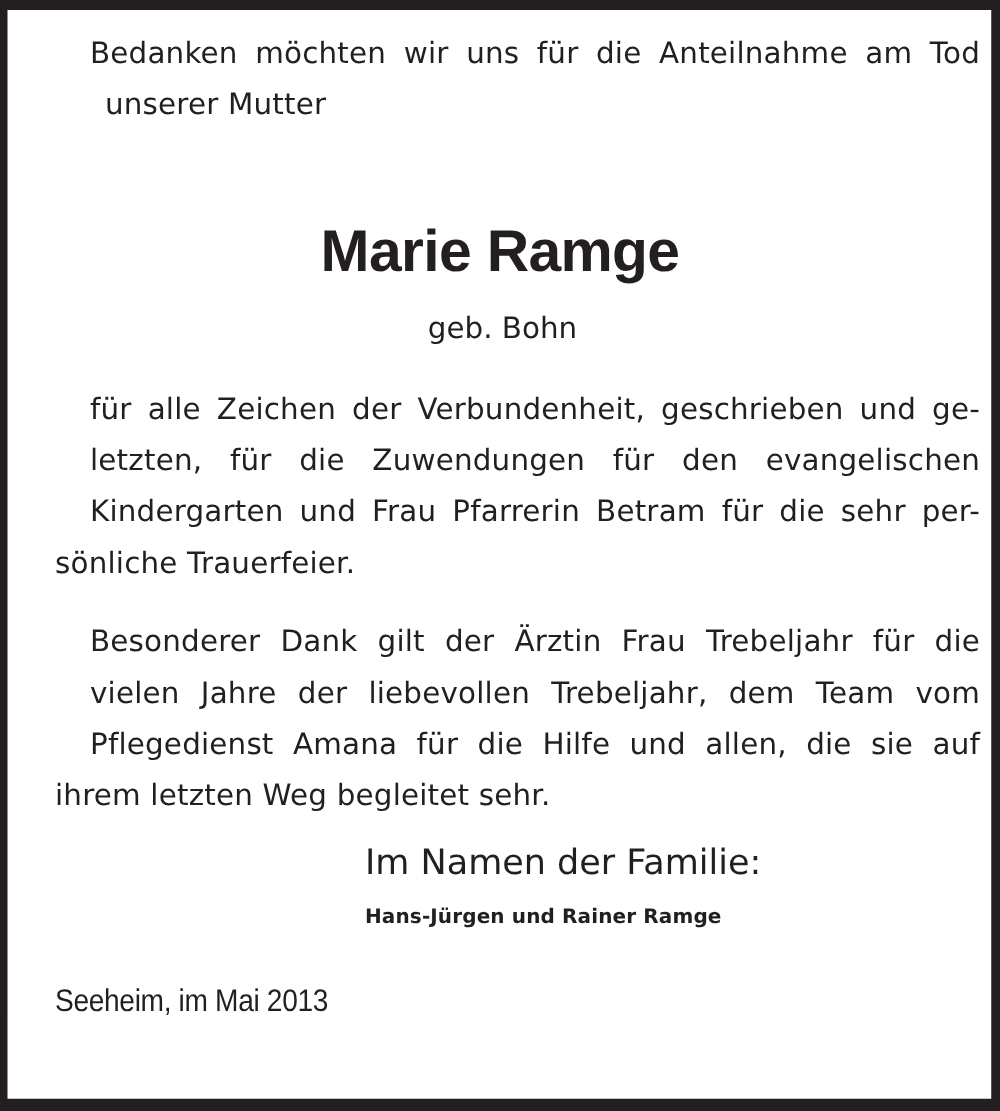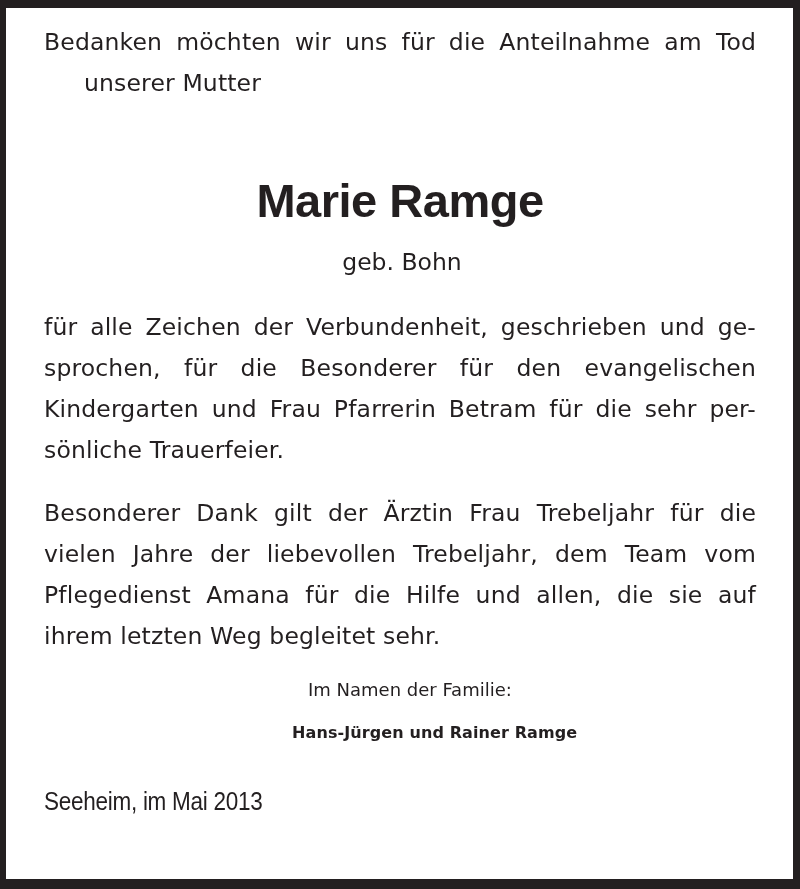--- a/index.html
+++ b/index.html
@@ -18,52 +18,52 @@
     white-space: nowrap;
     margin: 0;
   }
   .body-line {
     font-size: 23.5px;
     letter-spacing: 0.15px;
     left: 44px;
     width: 712px;
     line-height: 41px;
   }
-  .just { text-align: justify; text-align-last: justify; }
+  .just { text-align: justify; text-align-last: justify; margin-left: 28px; }
   .heading {
     left: 0; width: 800px; text-align: center;
     font-family: "Liberation Sans", sans-serif;
     font-weight: bold; font-size: 47px; letter-spacing: -0.5px;
     line-height: 70px;
   }
   .sub {
     left: 0; width: 800px; text-align: center;
     font-size: 23.5px; line-height: 41px; padding-left: 2px;
   }
-  .sign-label { left: 308px; font-size: 18px; line-height: 41px; }
+  .sign-label { left: 292px; font-size: 28px; line-height: 41px; }
   .sign-names { left: 292px; font-size: 16px; line-height: 41px; font-weight: bold; letter-spacing: 0.1px; }
   .place {
     left: 44px; font-family: "Liberation Sans", sans-serif;
     font-size: 25px; line-height: 41px; letter-spacing: -0.3px;
     transform: scaleX(0.9); transform-origin: left center;
   }
 </style>
 </head>
 <body>
 
 <div class="frame"></div>
 
 <p class="txt body-line just" style="top:22px;">Bedanken möchten wir uns für die Anteilnahme am Tod</p>
 <p class="txt body-line" style="top:63px;margin-left:40px;">unserer Mutter</p>
 
 <h1 class="txt heading" style="top:166px;">Marie Ramge</h1>
 <p class="txt sub" style="top:242px;">geb. Bohn</p>
 
 <p class="txt body-line just" style="top:307px;">für alle Zeichen der Verbundenheit,  geschrieben und ge-</p>
-<p class="txt body-line just" style="top:348px;">sprochen, für die Besonderer für den evangelischen</p>
+<p class="txt body-line just" style="top:348px;">letzten, für die Zuwendungen für den evangelischen</p>
 <p class="txt body-line just" style="top:389px;">Kindergarten und Frau Pfarrerin Betram für die sehr per-</p>
 <p class="txt body-line" style="top:430px;">sönliche Trauerfeier.</p>
 
 <p class="txt body-line just" style="top:493px;">Besonderer Dank gilt der Ärztin Frau Trebeljahr für die</p>
 <p class="txt body-line just" style="top:534px;">vielen Jahre der liebevollen Trebeljahr, dem Team vom</p>
 <p class="txt body-line just" style="top:575px;">Pflegedienst Amana für  die Hilfe und allen, die sie auf</p>
 <p class="txt body-line" style="top:616px;">ihrem letzten Weg begleitet sehr.</p>
 
 <p class="txt sign-label" style="top:669px;">Im Namen der Familie:</p>
 <p class="txt sign-names" style="top:712px;">Hans-Jürgen und Rainer Ramge</p>

